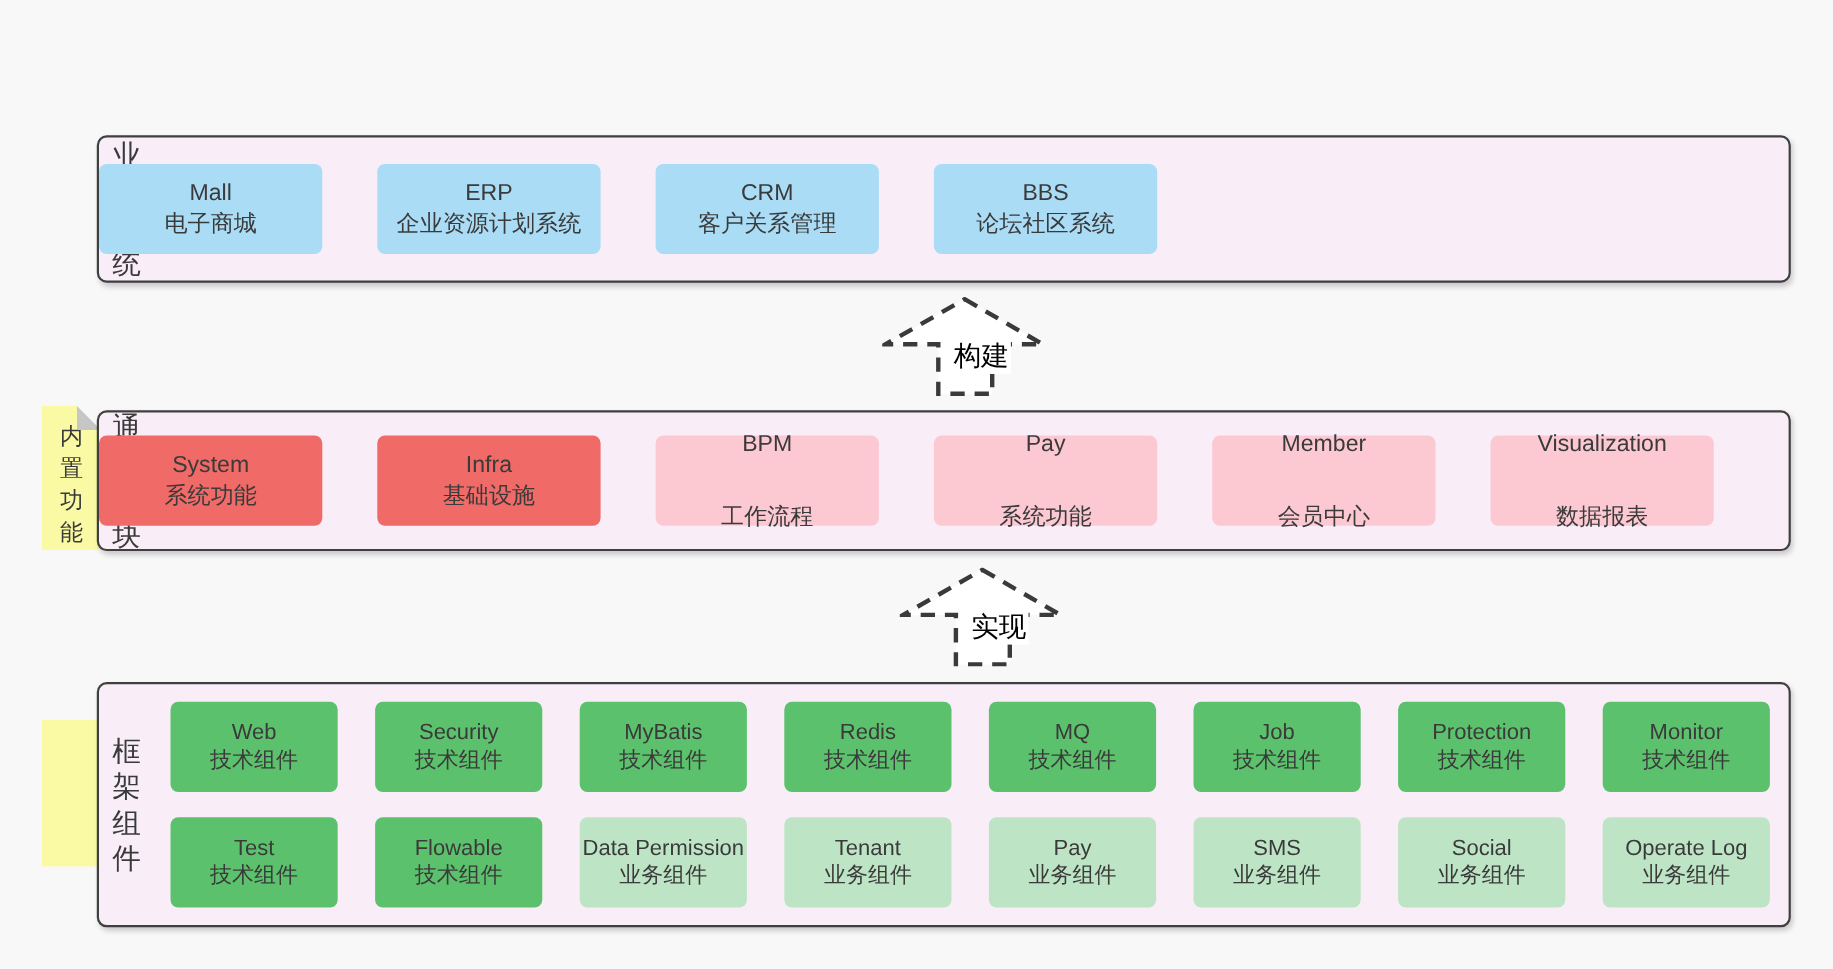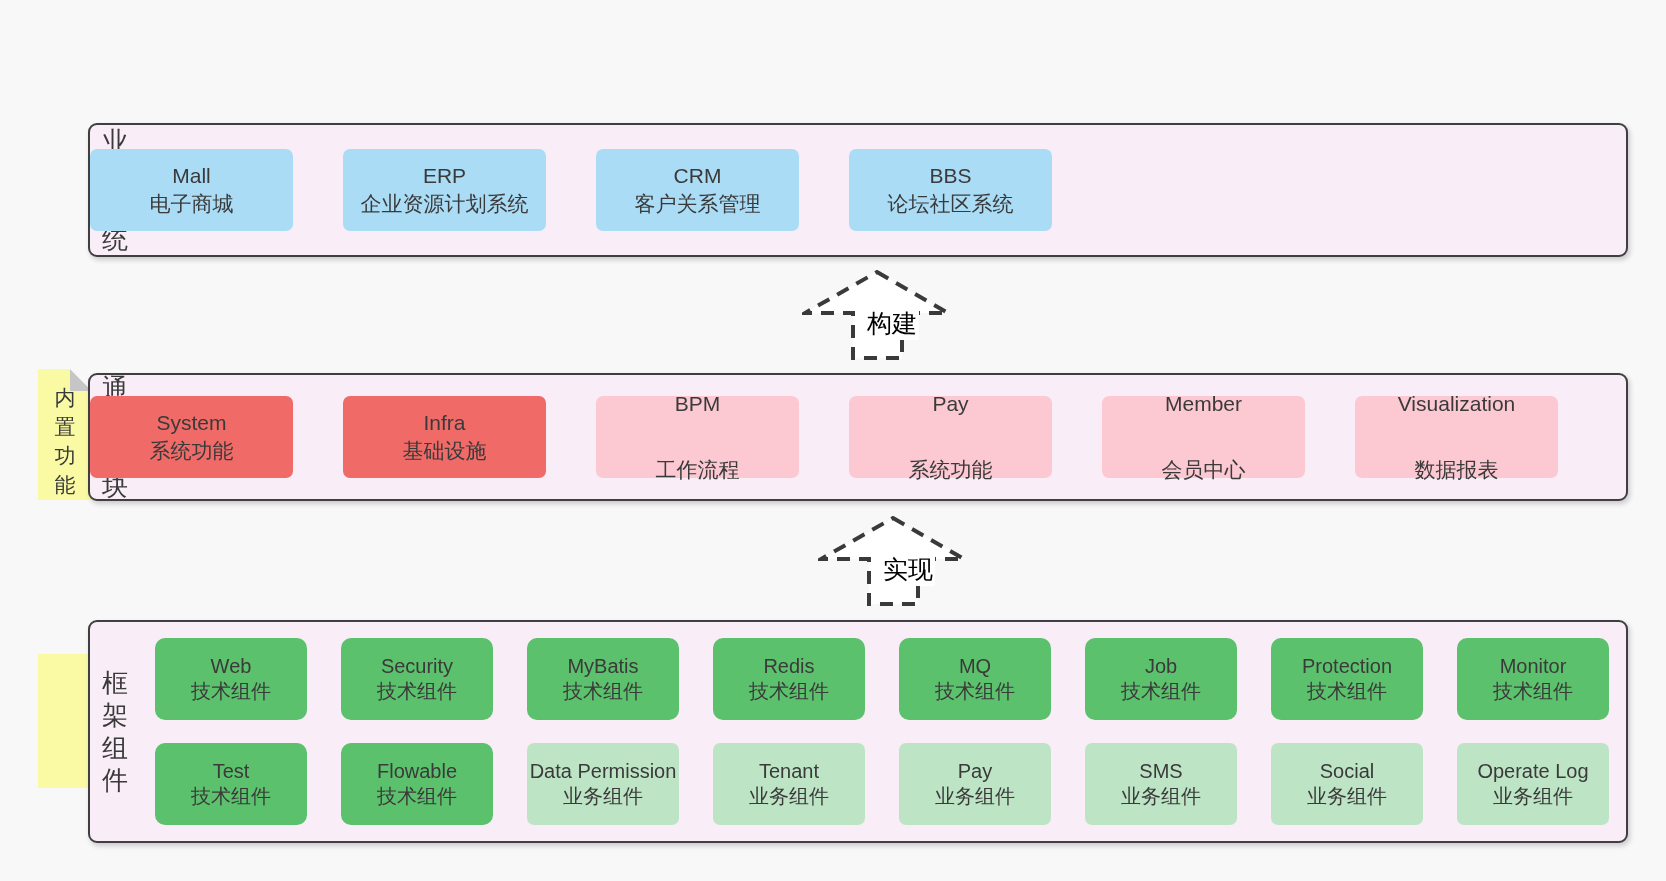--- a/index.html
+++ b/index.html
@@ -56,21 +56,21 @@
     text-align:center;
     line-height:1.34;
     box-sizing:border-box;
     flex:0 0 auto;
   }
   .size-l{width:203px;height:82px;font-size:21px;}
   .size-s{width:152px;height:82px;font-size:20px;line-height:1.25;}
   .blue{background:#aadcf6;}
   .red{background:#f06a67;}
   .pink{background:#fcc9d3;gap:38px;}
-  .green{background:#5cc16c;border-radius:10px;}
+  .green{background:#5cc16c;}
   .lightgreen{background:#bde5c5;}
   
   .tab{
     position:absolute;left:38px;width:54px;
     background:#fbfaa4;
     clip-path:polygon(0 0, calc(100% - 22px) 0, 100% 22px, 100% 100%, 0 100%);
     display:flex;align-items:flex-end;justify-content:center;
     z-index:0;
   }
   #tab-functions{top:369px;height:131px;}

